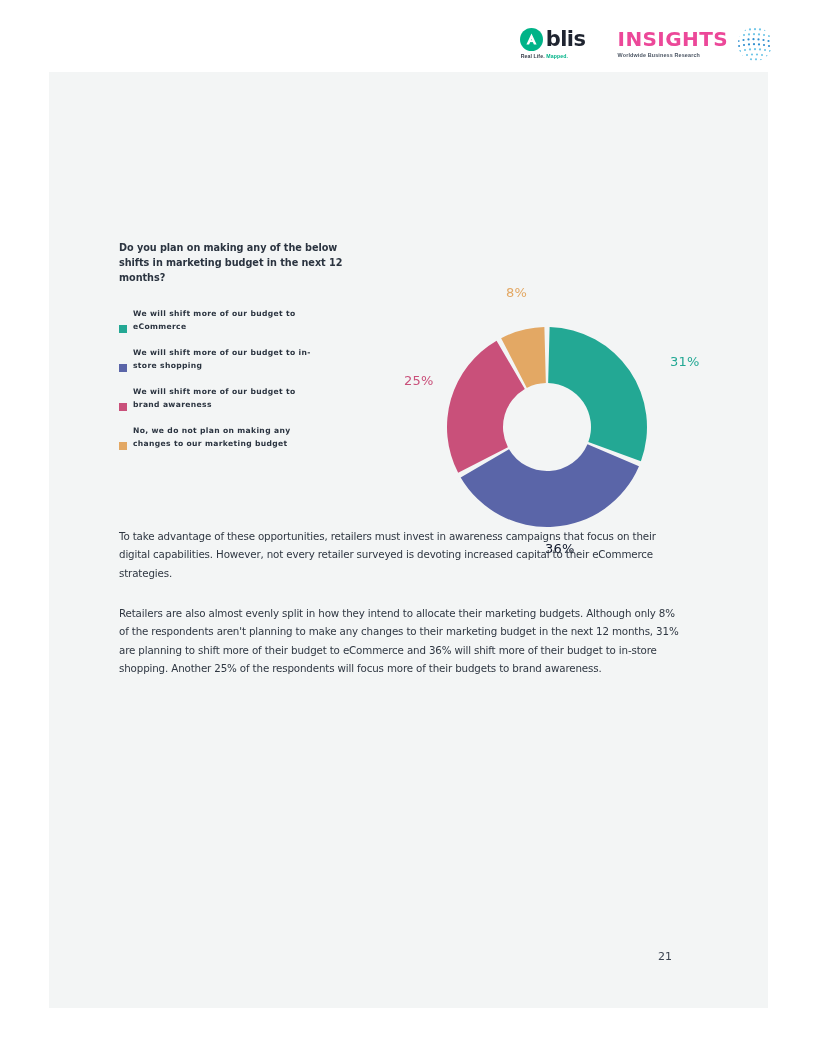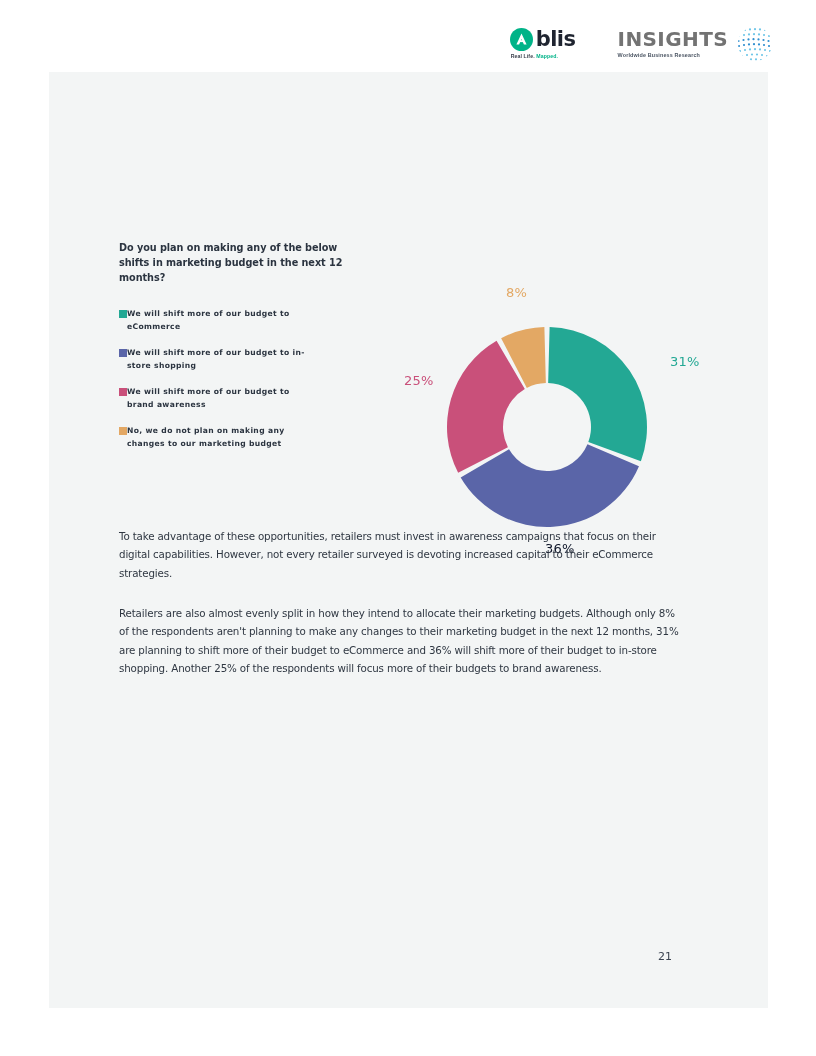--- a/index.html
+++ b/index.html
@@ -16,21 +16,21 @@
     overflow: hidden;
   }
 
   
   .header-logos {
     position: absolute;
     top: 25px;
     right: 42px;
     display: flex;
     align-items: center;
-    gap: 42px;
+    gap: 32px;
   }
 
   .blis-logo {
     display: flex;
     flex-direction: column;
     align-items: flex-start;
     line-height: 1;
   }
   .blis-row {
     display: flex;
@@ -72,21 +72,21 @@
   }
   .insights-text {
     display: flex;
     flex-direction: column;
     line-height: 1;
   }
   .insights-word {
     font-family: "DejaVu Sans", sans-serif;
     font-size: 20px;
     font-weight: bold;
-    color: #737373;
+    color: #ec4899;
     letter-spacing: 0.4px;
   }
   .insights-sub {
     margin-top: 4px;
     font-size: 5.4px;
     font-weight: bold;
     color: #4b5563;
     letter-spacing: 0.15px;
     white-space: nowrap;
   }
@@ -131,21 +131,22 @@
     letter-spacing: -0.05px;
   }
   .legend {
     margin-top: 22px;
     display: flex;
     flex-direction: column;
     gap: 13px;
   }
   .legend-item {
     display: flex;
-    align-items: flex-start;
+    align-items: flex-end;
+    gap: 6px;
   }
   .legend-swatch {
     width: 8px;
     height: 8px;
     flex: 0 0 8px;
     margin-top: 2.5px;
   }
   .legend-label {
     font-family: "DejaVu Sans", sans-serif;
     font-size: 7.6px;

